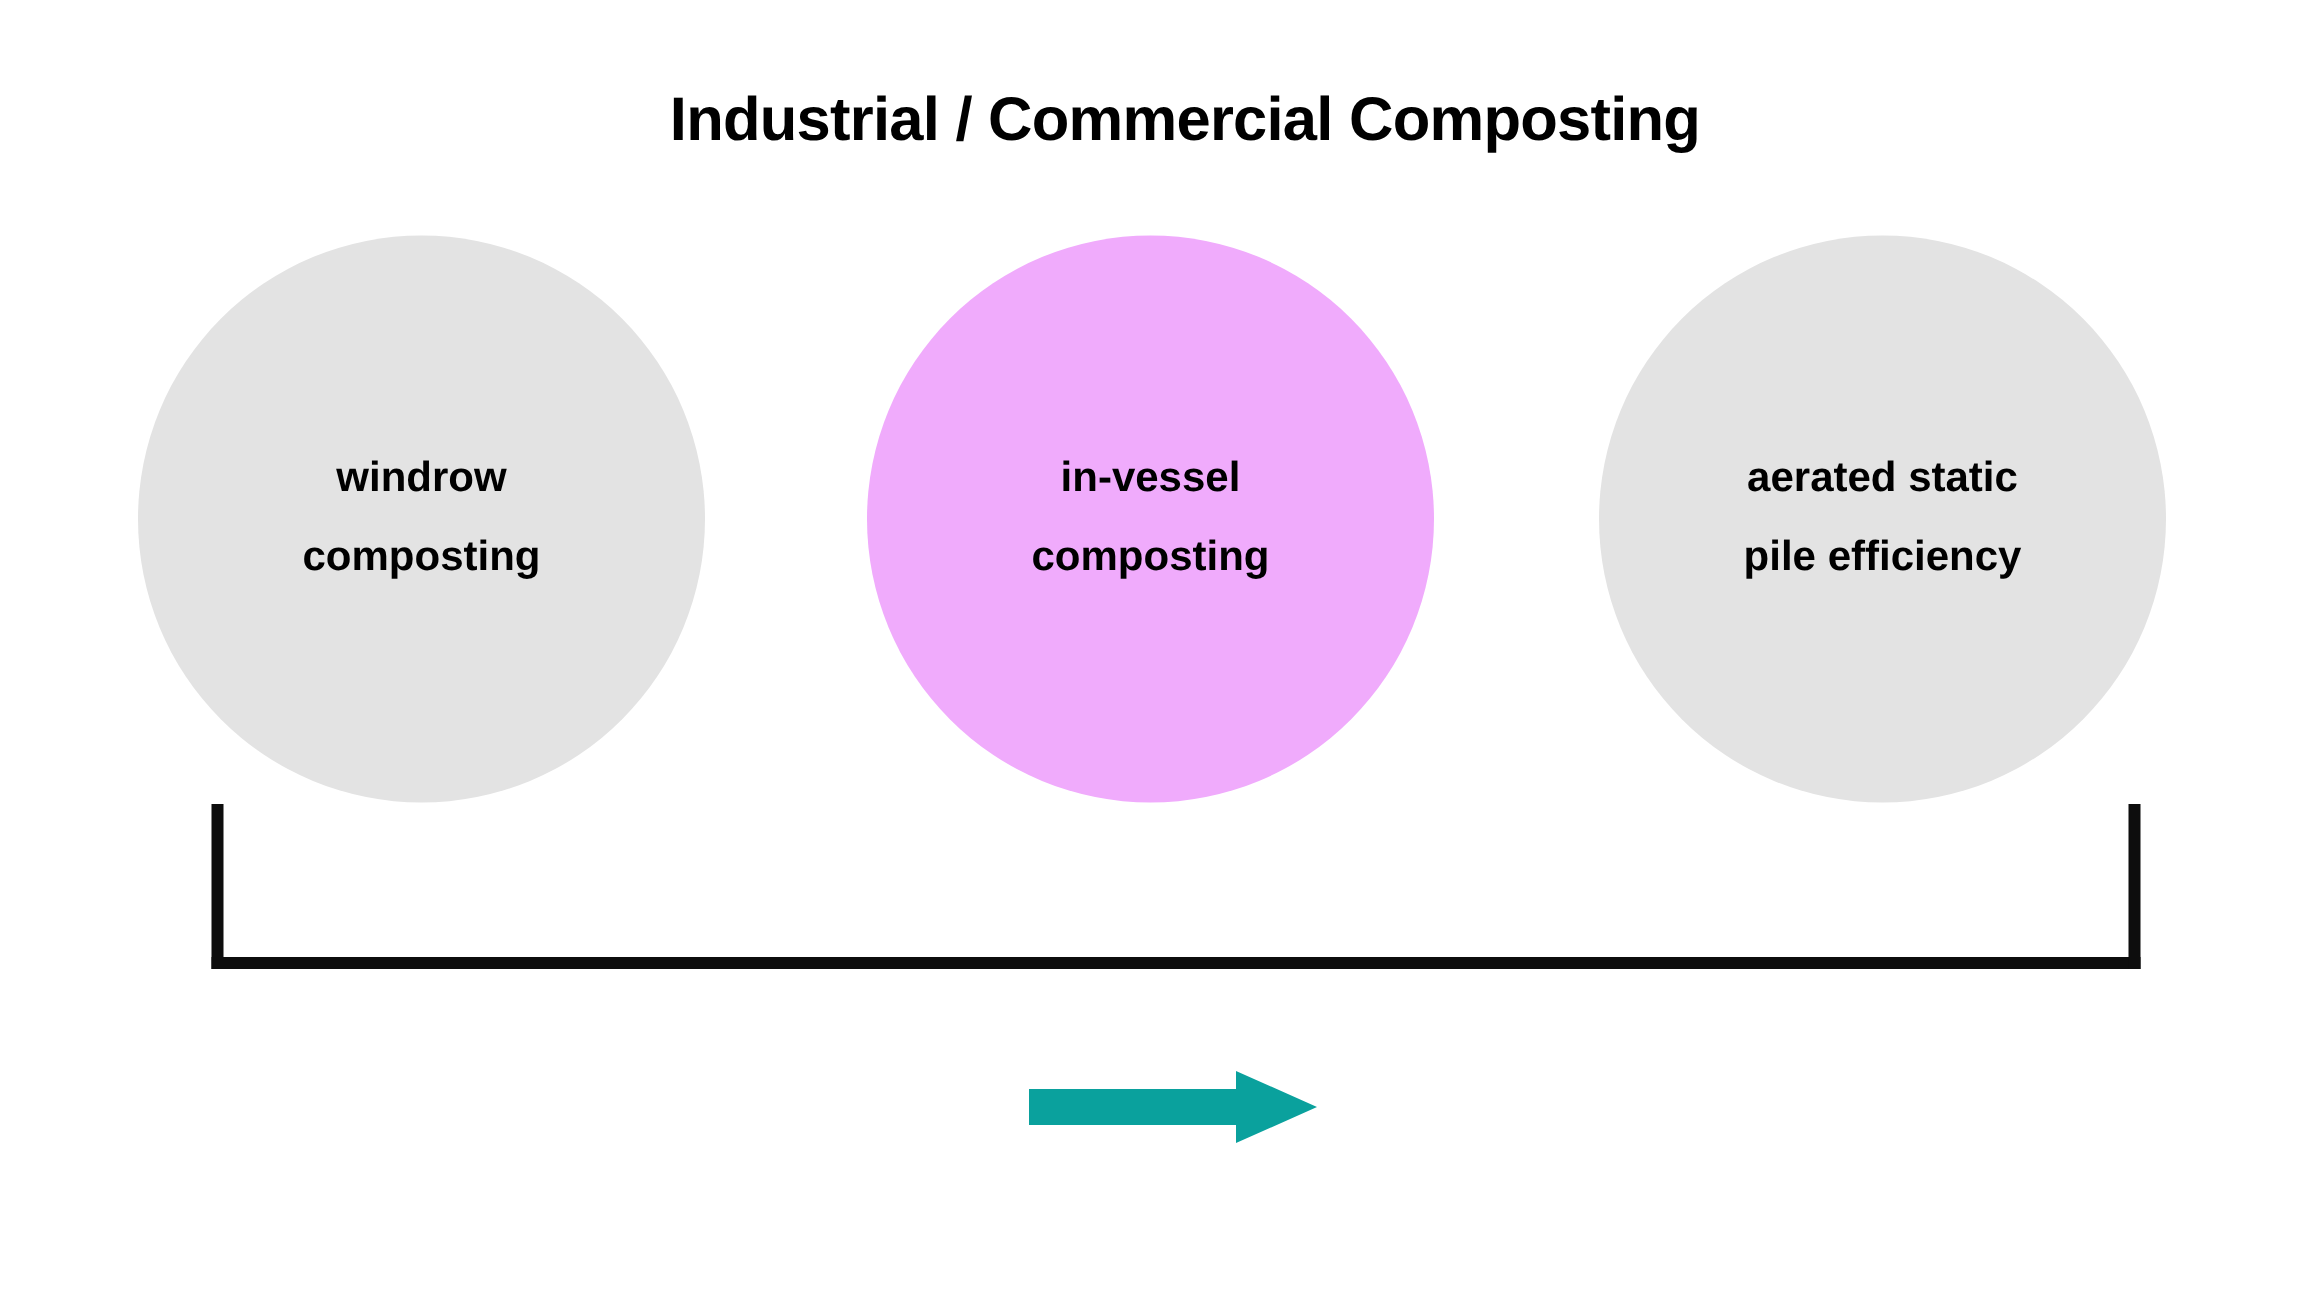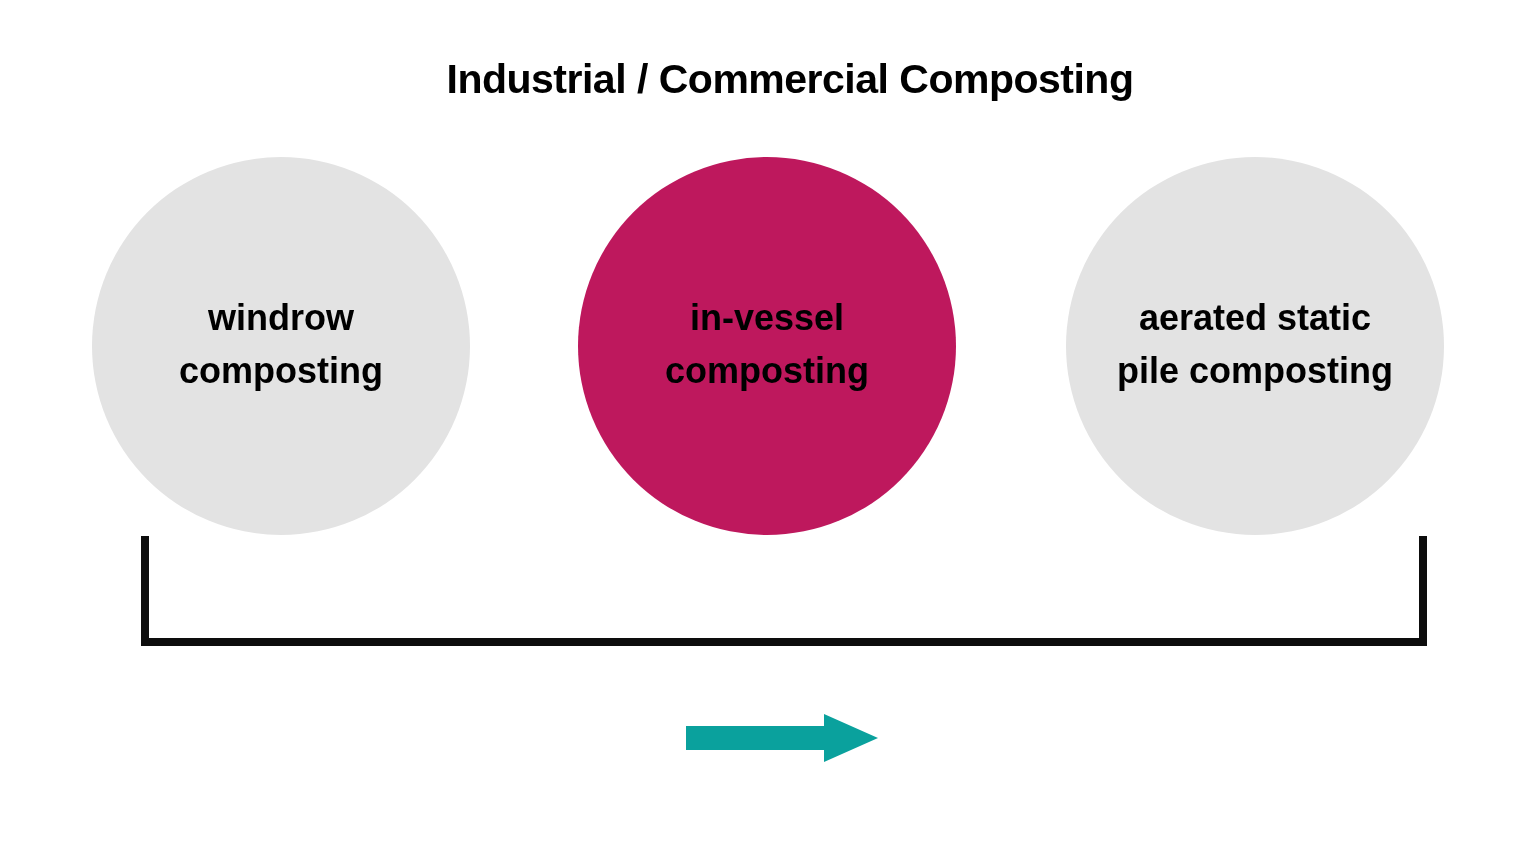--- a/index.html
+++ b/index.html
@@ -44,21 +44,21 @@
     background: #e3e3e3;
     display: flex;
     align-items: center;
     justify-content: center;
   }
   #circle-1 { left: 92px; }
   #circle-2 { left: 578px; }
   #circle-3 { left: 1066px; }
 
   .circle-label {
-    font-size: 36px;
+    font-size: 28px;
     font-weight: bold;
     line-height: 53px;
     text-align: center;
     white-space: pre-line;
     padding-bottom: 4px;
   }
 
   
   #bracket {
     position: absolute;
@@ -119,28 +119,28 @@
 
 <div id="canvas" style="background: rgb(255, 255, 255);">
 
   <div id="title">Industrial / Commercial Composting</div>
 
   <div class="circle" id="circle-1" style="background: rgb(227, 227, 227);">
     <div class="circle-label">windrow
 composting</div>
   </div>
 
-  <div class="circle" id="circle-2" style="background: #be185d;">
+  <div class="circle" id="circle-2" style="background: #f0abfc;">
     <div class="circle-label">in-vessel
 composting</div>
   </div>
 
   <div class="circle" id="circle-3" style="background: rgb(227, 227, 227);">
     <div class="circle-label">aerated static
-pile composting</div>
+pile efficiency</div>
   </div>
 
   <div id="bracket">
     <div class="bracket-arm" id="bracket-arm-left" style="background: rgb(13, 13, 13);"></div>
     <div id="bracket-base" style="background: rgb(13, 13, 13);"></div>
     <div class="bracket-arm" id="bracket-arm-right" style="background: rgb(13, 13, 13);"></div>
   </div>
 
 
   <svg id="arrow" viewBox="0 0 192 48">

